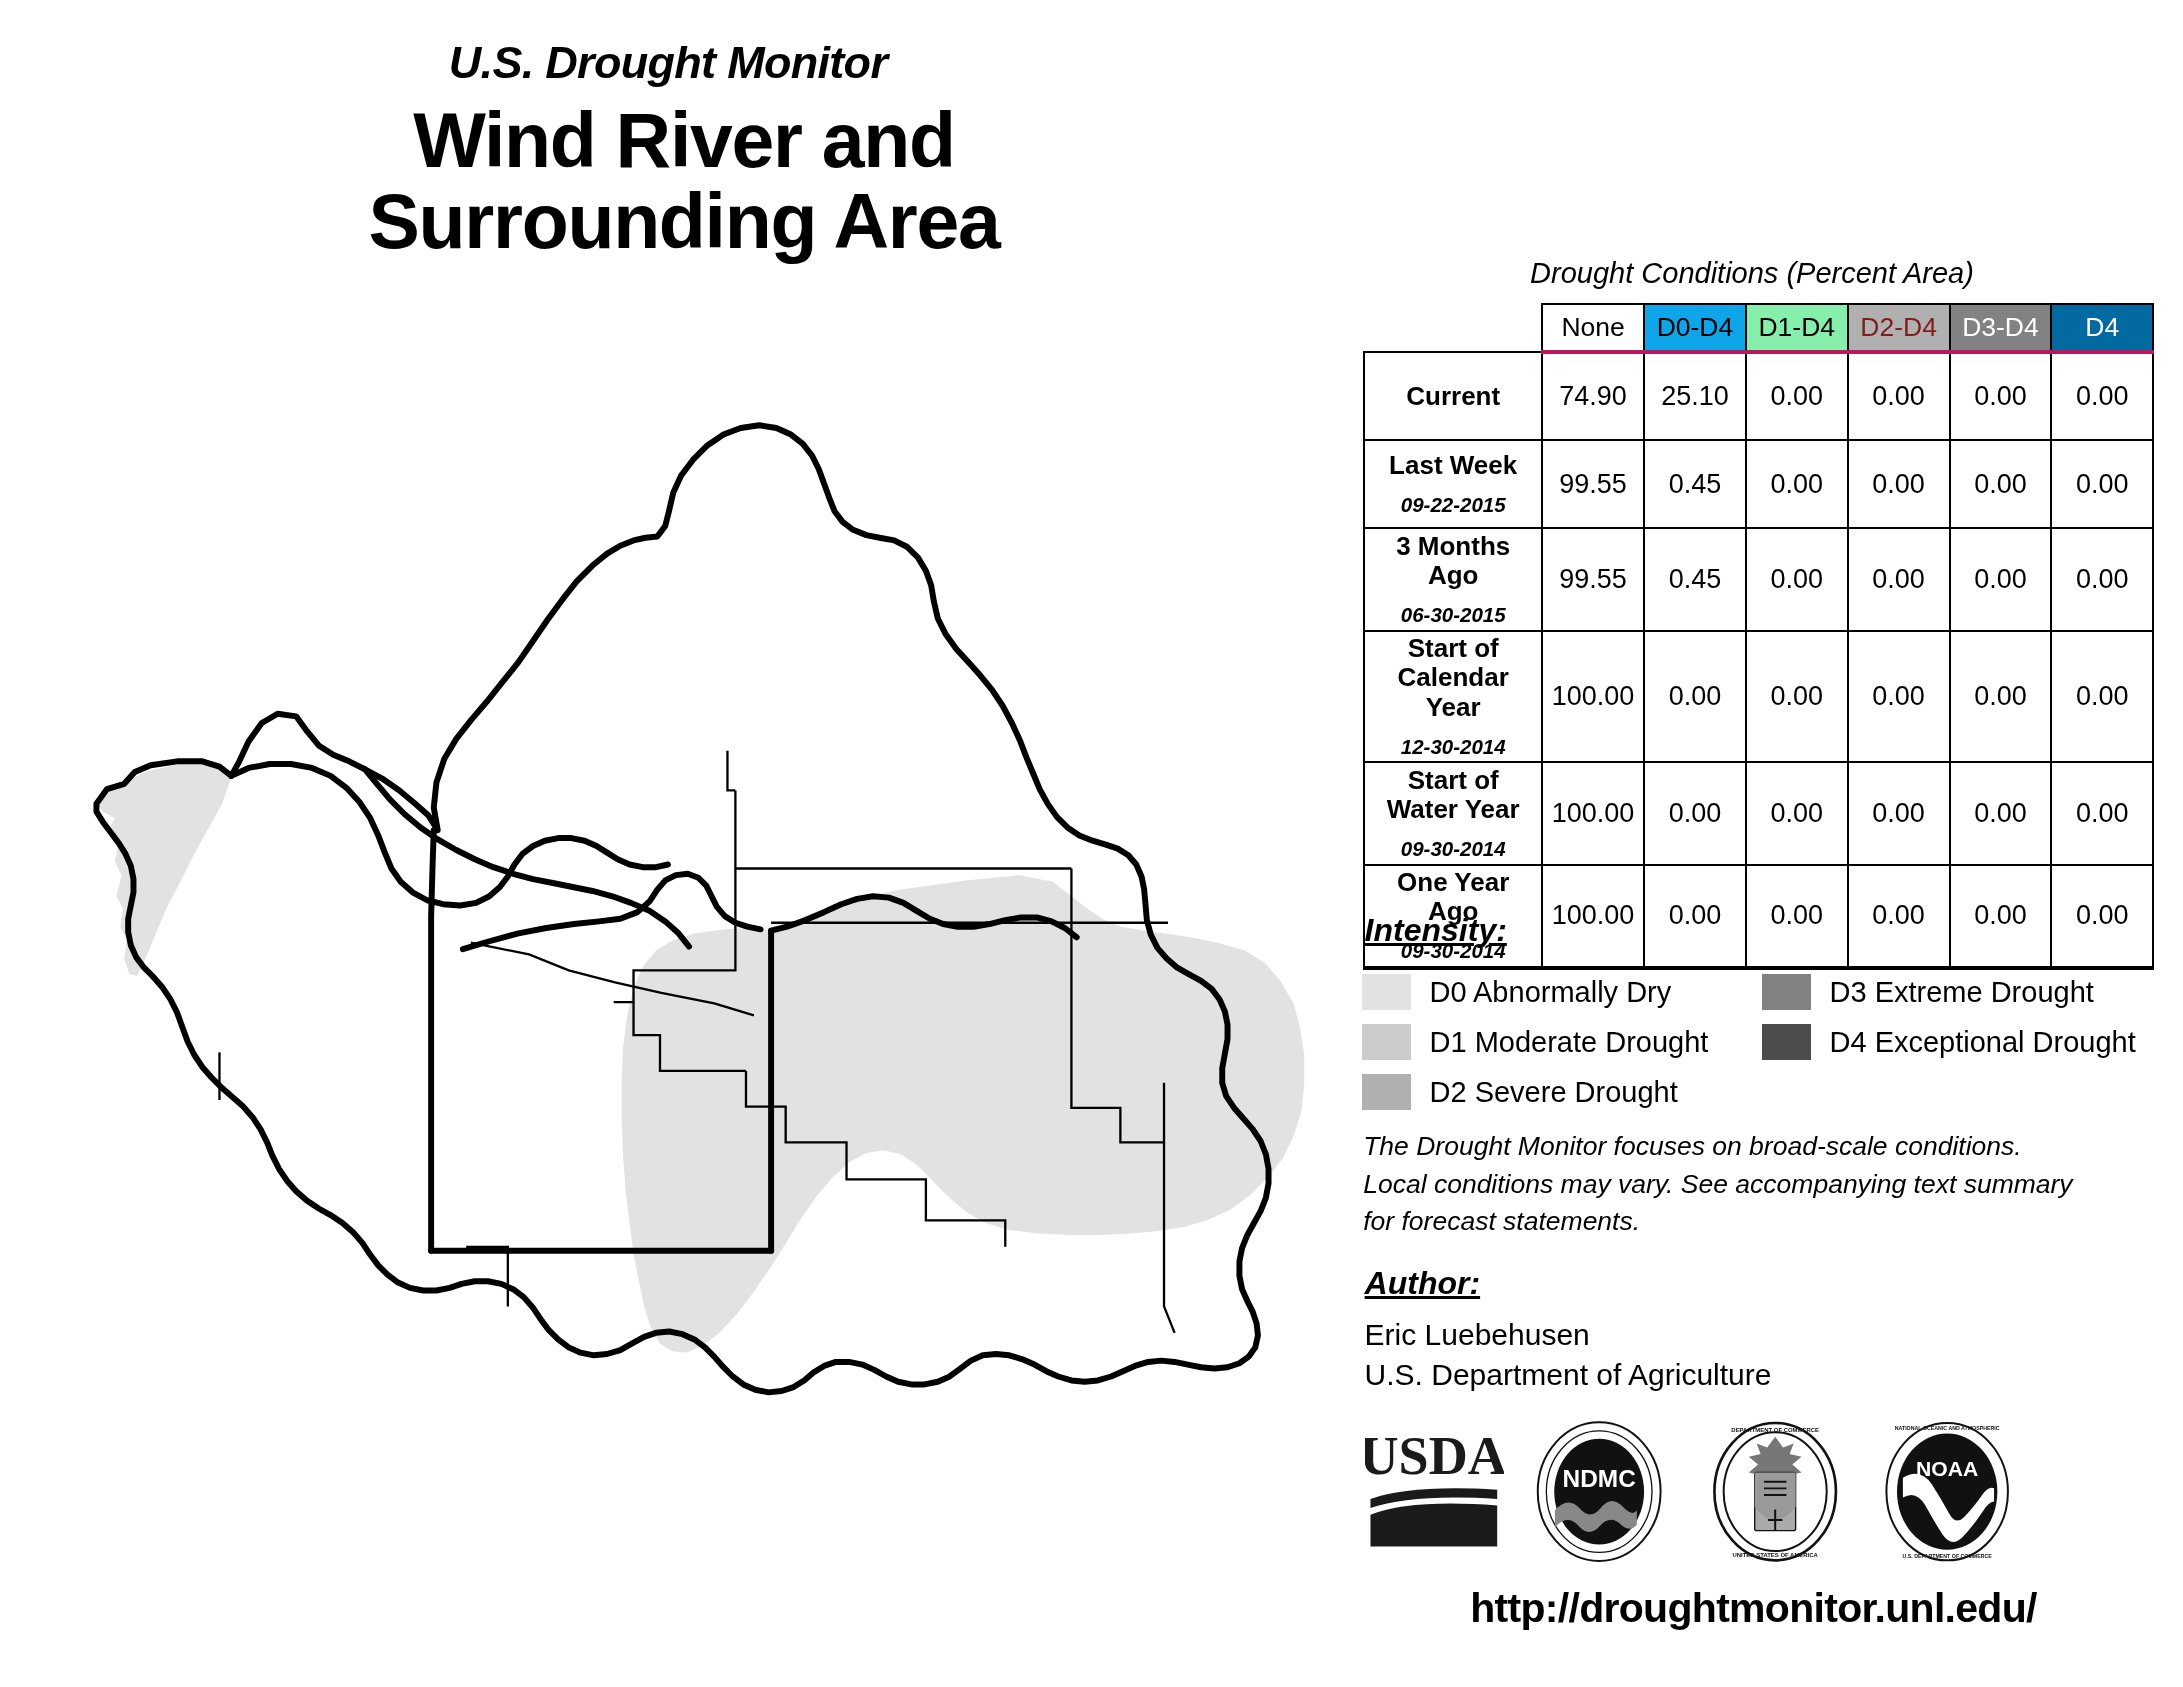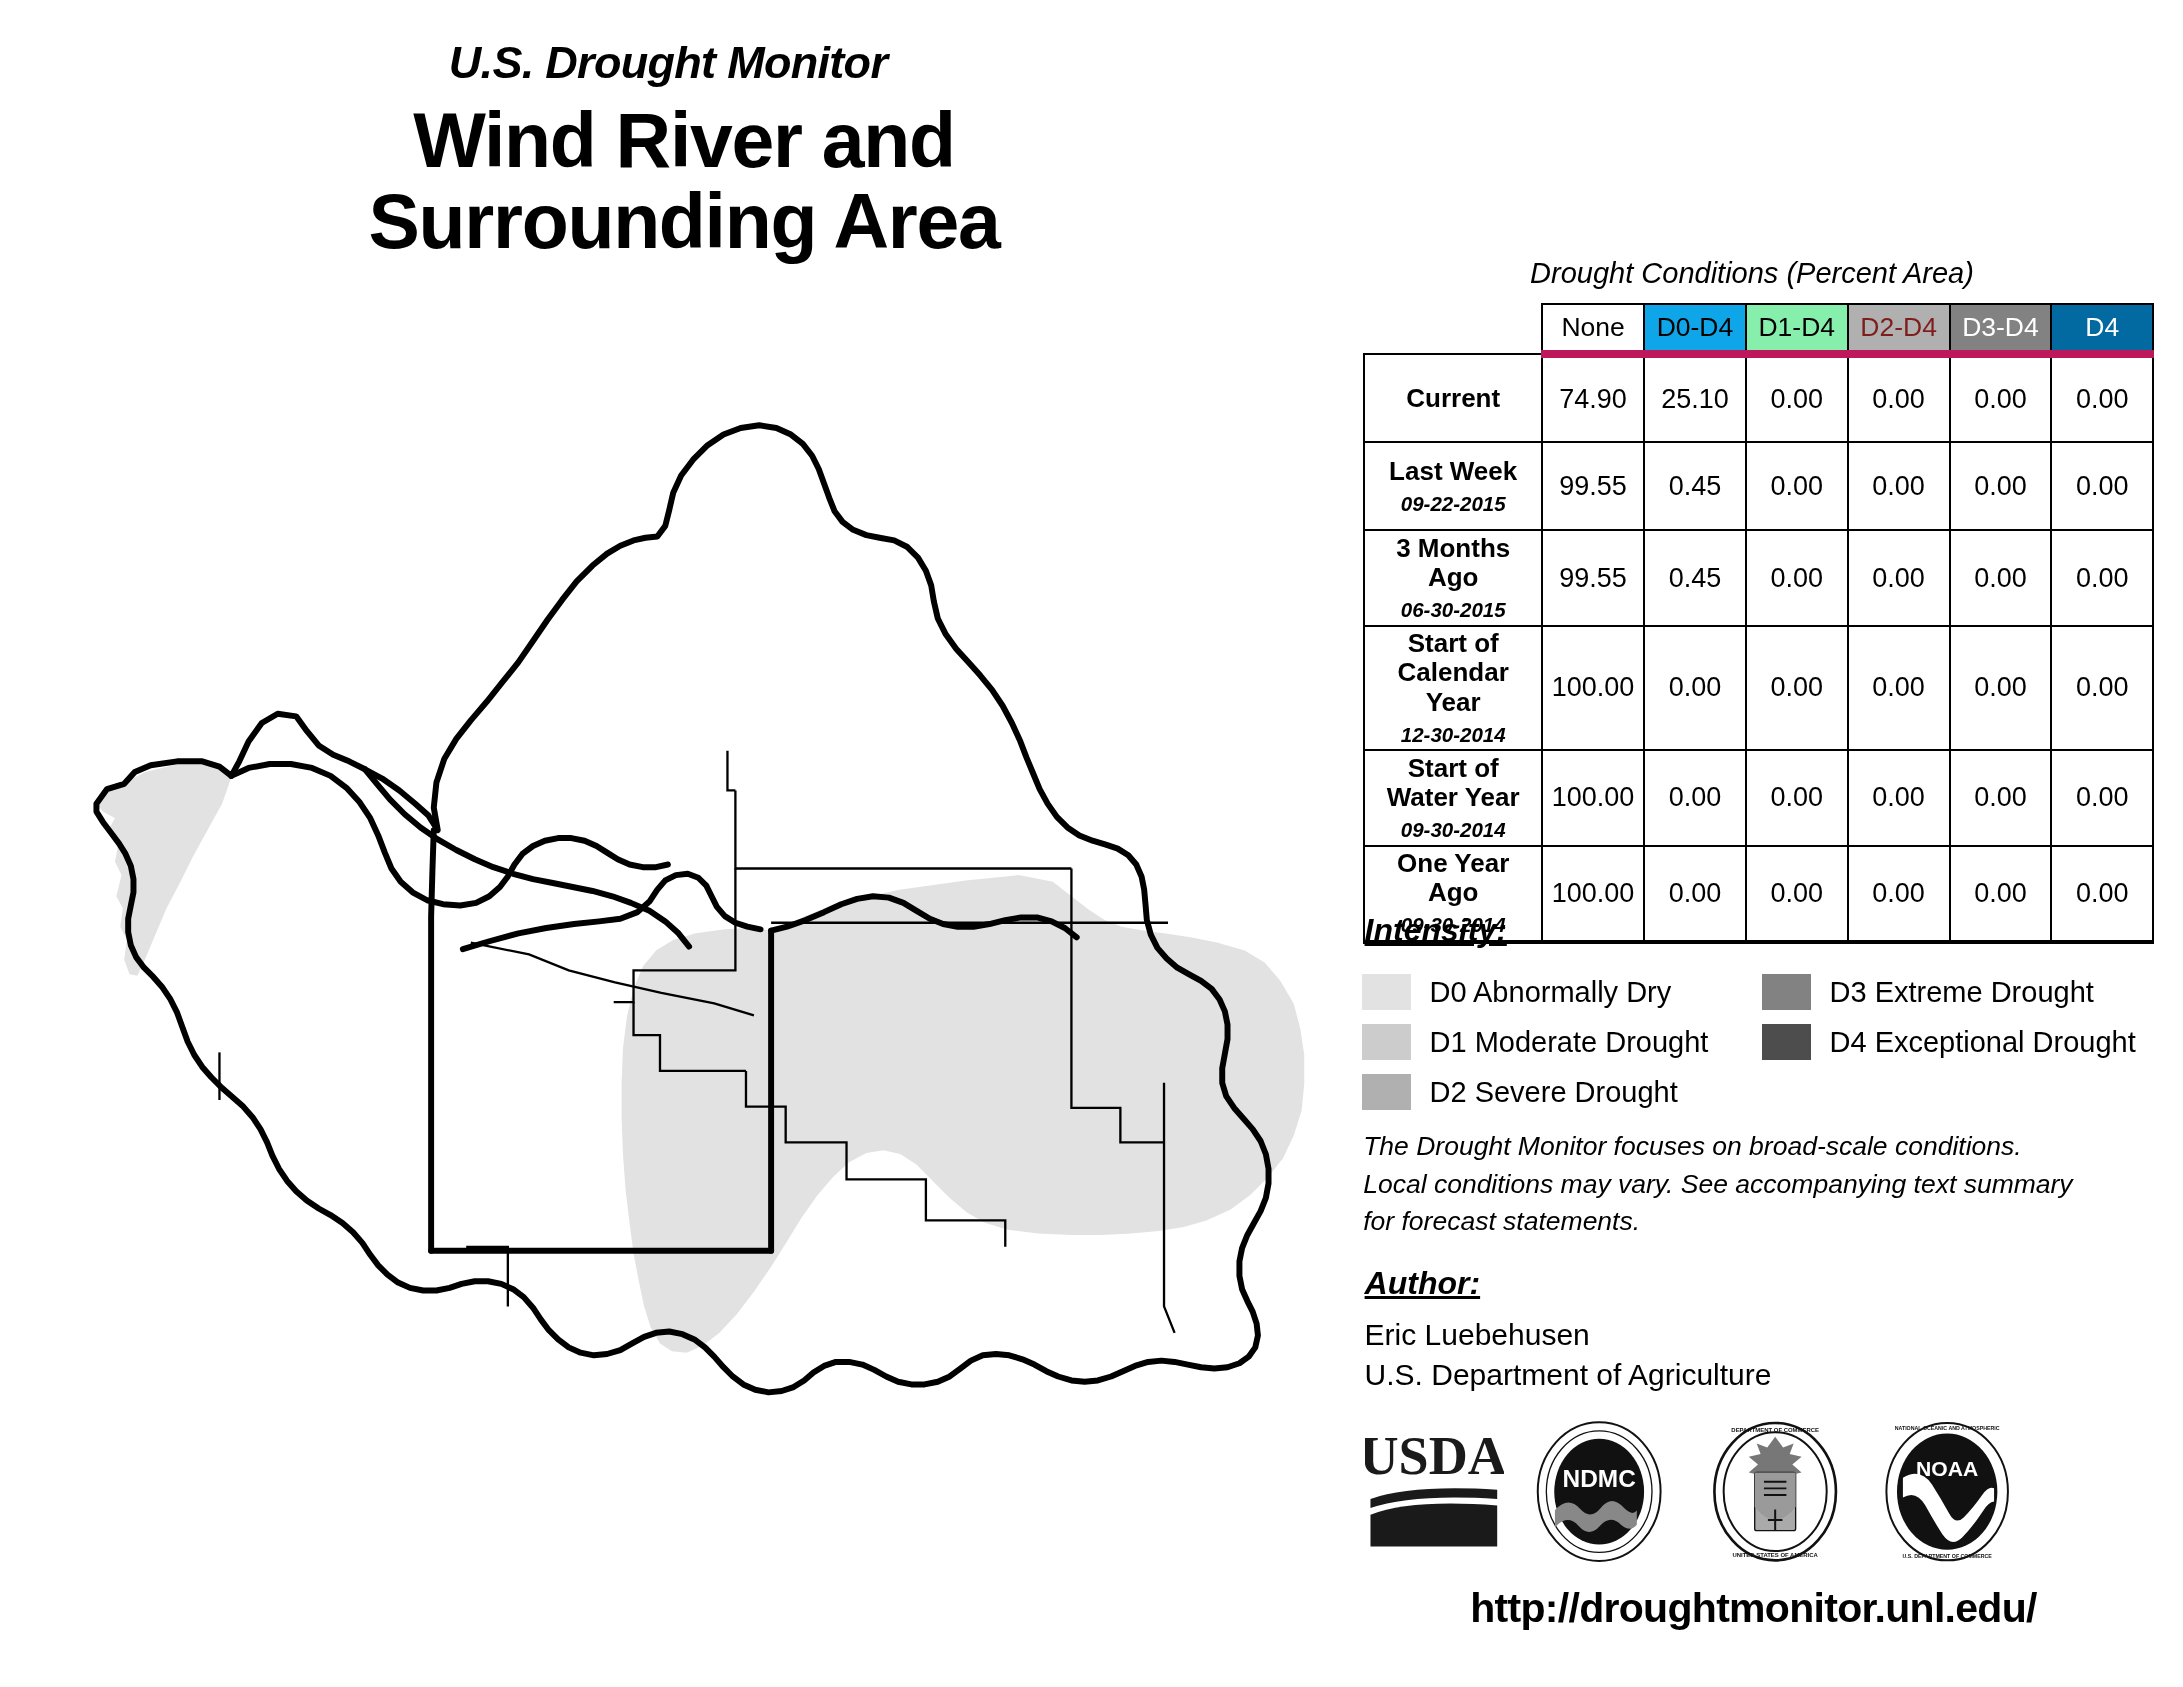--- a/index.html
+++ b/index.html
@@ -109,42 +109,42 @@
     vertical-align: middle;
     font-weight: normal;
   }
   #cond-table .corner-cell {
     border: none;
     width: 177px;
   }
   #cond-table thead th {
     height: 45px;
     font-size: 26.5px;
-    border-bottom: 8px solid #be185d;
+    border-bottom: 4px solid #be185d;
   }
   #cond-table thead th.hdr-none { background: #ffffff; color: #000; }
   #cond-table thead th.hdr-d0 { background: #0ea5e9; color: #000; }
   #cond-table thead th.hdr-d1 { background: #86efac; color: #000; }
   #cond-table thead th.hdr-d2 { background: #b0b0b0; color: #7f1d1d; }
   #cond-table thead th.hdr-d3 { background: #828282; color: #ffffff; }
   #cond-table thead th.hdr-d4 { background: #0369a1; color: #ffffff; }
 
   #cond-table tbody td { font-size: 27px; }
   #cond-table tbody td.row-label {
     font-weight: bold;
     font-size: 26px;
     line-height: 1.12;
     padding: 2.6px 4px;
   }
   #cond-table tbody td.row-label .sub-date {
     display: block;
     font-weight: bold;
     font-style: italic;
     font-size: 20.5px;
-    margin-top: 7px;
+    margin-top: 14px;
   }
   #cond-table tbody tr.tall td { height: 81px; }
   #cond-table tbody tr.med td { height: 65px; }
   #cond-table tbody tr:last-child td { border-bottom: 4px solid #000; }
 
   
   #intensity-heading {
     position: absolute;
     left: 14.6px;
     top: 912px;

